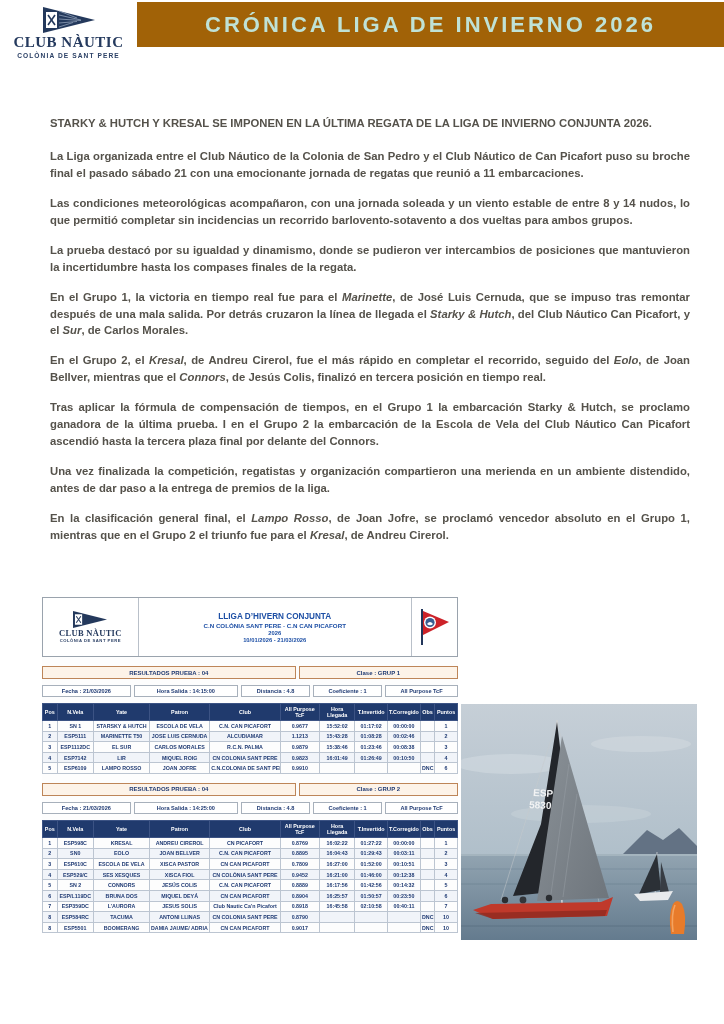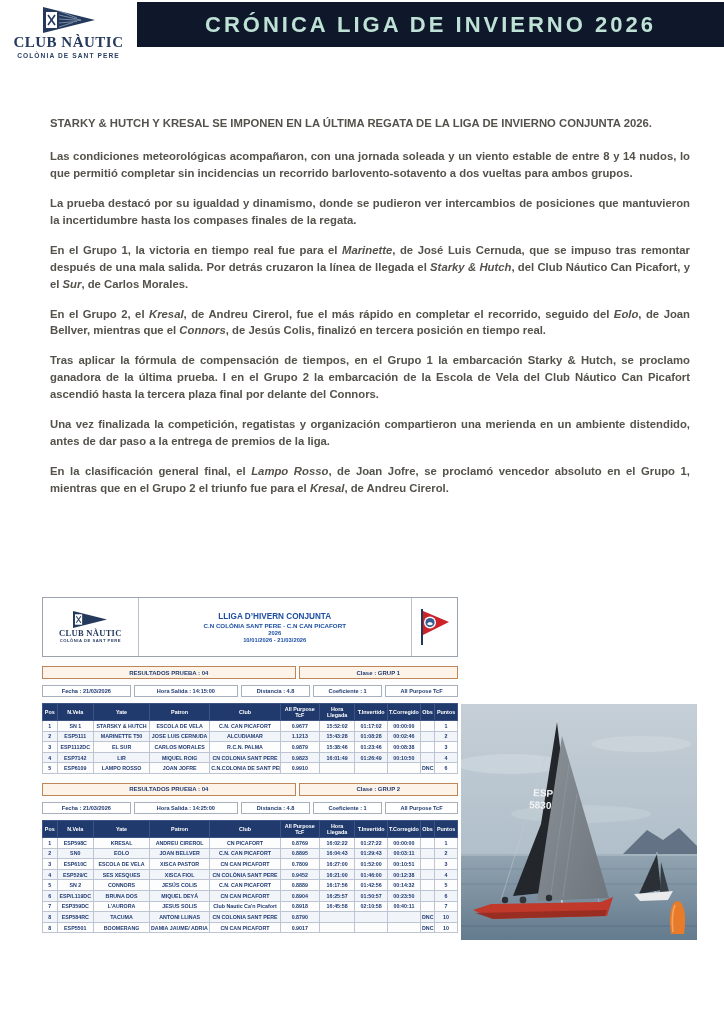--- a/index.html
+++ b/index.html
@@ -2,21 +2,21 @@
 <html><head>
 <meta charset="utf-8">
 <style>
   html,body{margin:0;padding:0;}
   body{
     width:724px;height:1024px;position:relative;background:#ffffff;
     font-family:"Liberation Sans",sans-serif;overflow:hidden;
   }
   
   .banner{position:absolute;left:137px;top:2px;width:587px;height:45px;
-    background:#0f172a;display:flex;align-items:center;justify-content:center;}
+    background:#a16207;display:flex;align-items:center;justify-content:center;}
   .banner-title{color:#bfe2d6;font-weight:bold;font-size:22px;letter-spacing:3px;white-space:nowrap;}
   .logo-block{position:absolute;left:0;top:4px;width:137px;height:72px;text-align:center;}
   .logo-flag{margin:3px auto 0 auto;display:block;}
   .logo-name{font-family:"Liberation Serif",serif;font-weight:bold;color:#253a5e;
     font-size:15px;letter-spacing:.5px;line-height:1.05;margin-top:2px;}
   .logo-sub{font-family:"Liberation Sans",sans-serif;font-weight:bold;color:#2c4166;
     font-size:6.6px;letter-spacing:1.1px;margin-top:1px;}
   
   .article{position:absolute;left:50px;top:82px;width:640px;color:#55524b;margin-top:33px;}
   .article p{margin:0 0 13px 0;font-size:11.3px;font-weight:bold;line-height:1.5;
@@ -79,20 +79,21 @@
   <div class="logo-name">CLUB NÀUTIC</div>
   <div class="logo-sub">COLÒNIA DE SANT PERE</div>
 </div>
 
 <div class="banner">
   <span class="banner-title">CRÓNICA LIGA DE INVIERNO 2026</span>
 </div>
 
 <div class="article">
     <p class="headline"><span>STARKY &amp; HUTCH Y KRESAL SE IMPONEN EN LA ÚLTIMA REGATA DE LA LIGA DE INVIERNO CONJUNTA 2026.</span></p>
+    <p><span>La Liga organizada entre el Club Náutico de la Colonia de San Pedro y el Club Náutico de Can Picafort puso su broche final el pasado sábado 21 con una emocionante jornada de regatas que reunió a 11 embarcaciones.</span></p>
     <p><span>Las condiciones meteorológicas acompañaron, con una jornada soleada y un viento estable de entre 8 y 14 nudos, lo que permitió completar sin incidencias un recorrido barlovento-sotavento a dos vueltas para ambos grupos.</span></p>
     <p><span>La prueba destacó por su igualdad y dinamismo, donde se pudieron ver intercambios de posiciones que mantuvieron la incertidumbre hasta los compases finales de la regata.</span></p>
     <p><span>En el Grupo 1, la victoria en tiempo real fue para el </span><i>Marinette</i><span>, de José Luis Cernuda, que se impuso tras remontar después de una mala salida. Por detrás cruzaron la línea de llegada el </span><i>Starky &amp; Hutch</i><span>, del Club Náutico Can Picafort, y el </span><i>Sur</i><span>, de Carlos Morales.</span></p>
     <p><span>En el Grupo 2, el </span><i>Kresal</i><span>, de Andreu Cirerol, fue el más rápido en completar el recorrido, seguido del </span><i>Eolo</i><span>, de Joan Bellver, mientras que el </span><i>Connors</i><span>, de Jesús Colis, finalizó en tercera posición en tiempo real.</span></p>
     <p><span>Tras aplicar la fórmula de compensación de tiempos, en el Grupo 1 la embarcación Starky &amp; Hutch, se proclamo ganadora de la última prueba.  I en el Grupo 2 la embarcación de la Escola de Vela del Club Náutico Can Picafort ascendió hasta la tercera plaza final por delante del Connors.</span></p>
     <p><span>Una vez finalizada la competición, regatistas y organización compartieron una merienda en un ambiente distendido, antes de dar paso a la entrega de premios de la liga.</span></p>
     <p><span>En la clasificación general final, el </span><i>Lampo Rosso</i><span>, de Joan Jofre, se proclamó vencedor absoluto en el Grupo 1, mientras que en el Grupo 2 el triunfo fue para el </span><i>Kresal</i><span>, de Andreu Cirerol.</span></p>
   </div>
 
 <div class="results">

